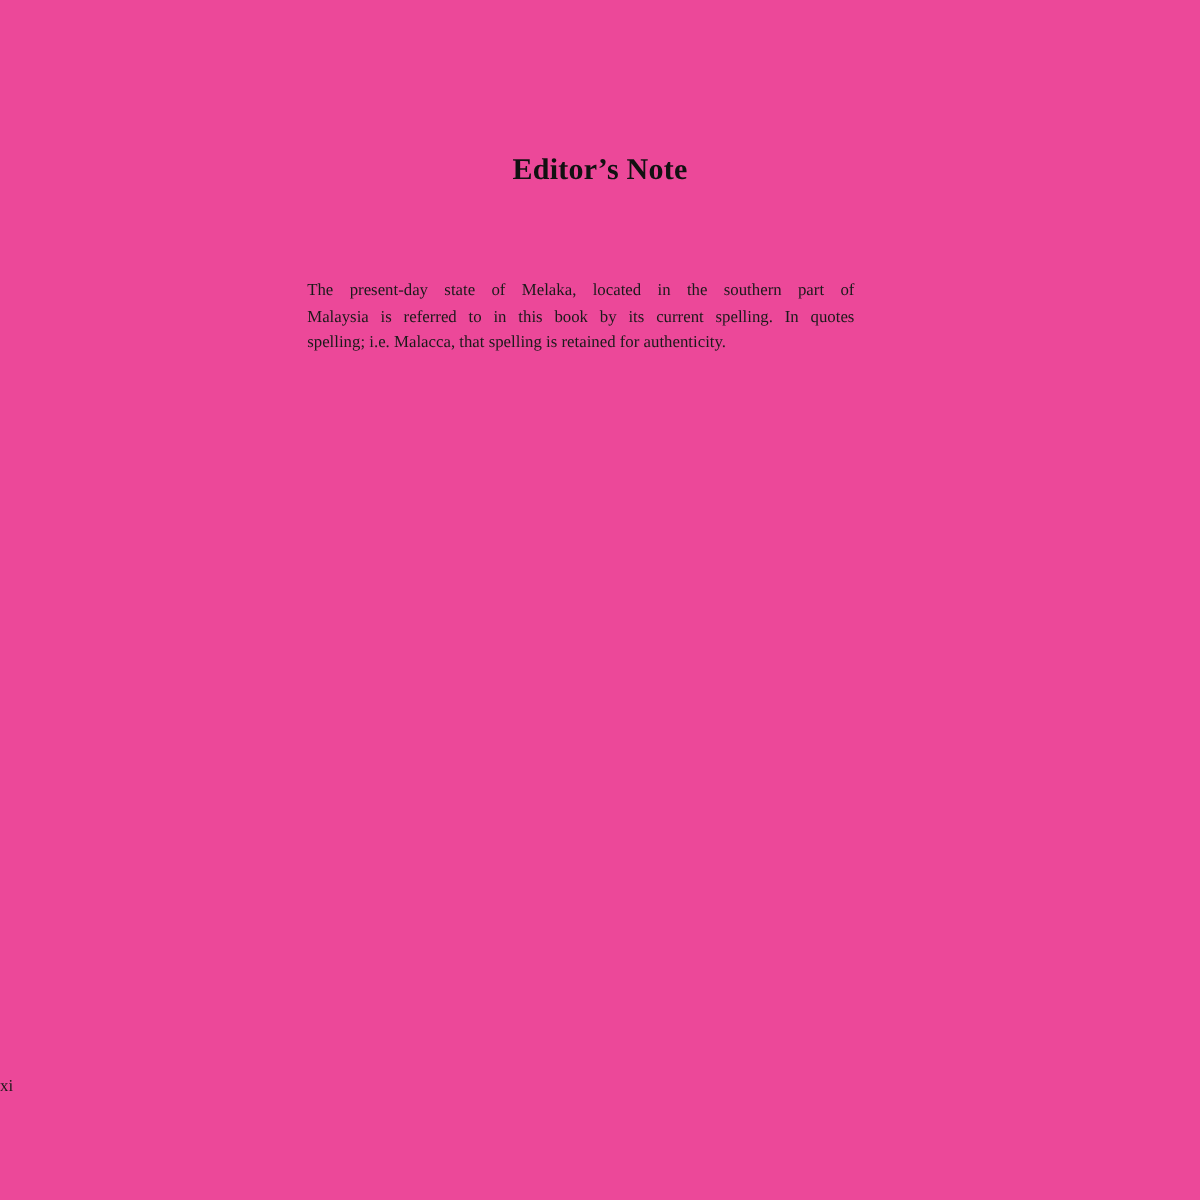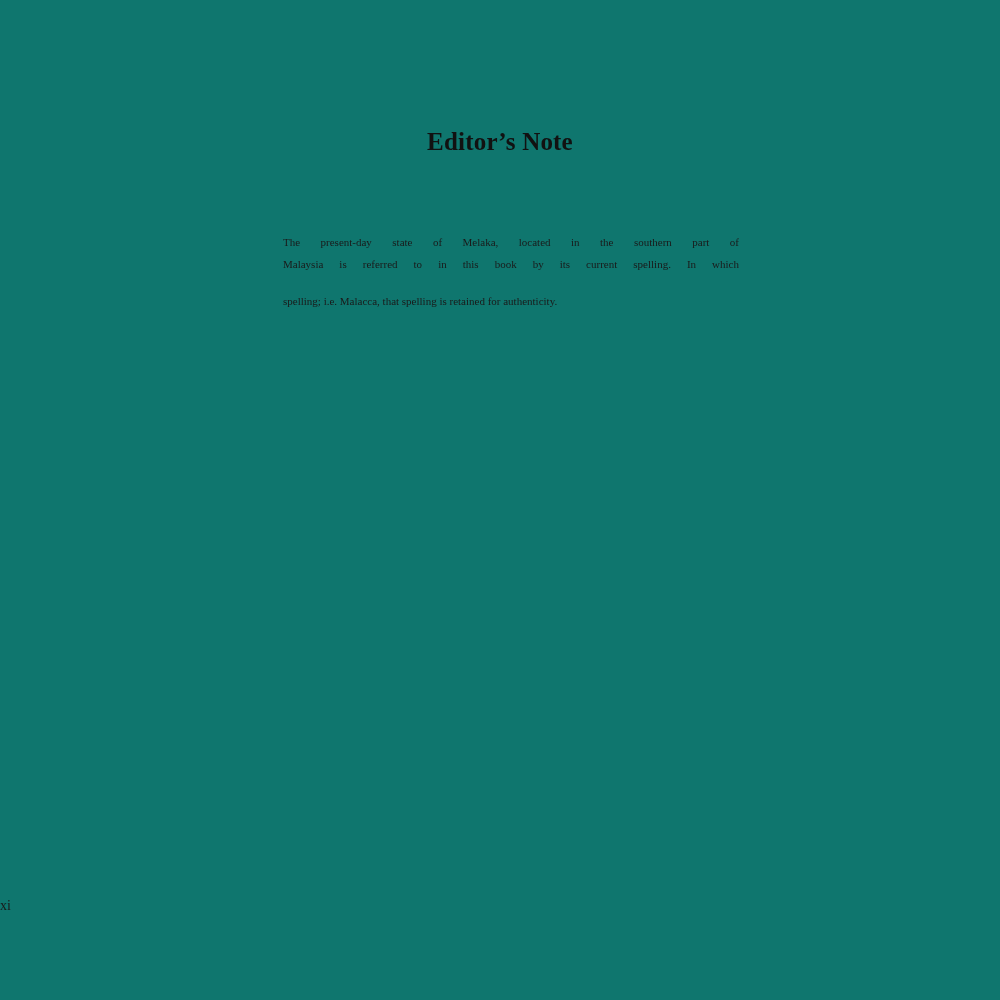--- a/index.html
+++ b/index.html
@@ -4,74 +4,73 @@
 <style>
   html, body {
     margin: 0;
     padding: 0;
     background: #ffffff;
   }
   .page {
     position: relative;
     width: 1000px;
     height: 1000px;
-    background: #0f766e;
+    background: #ec4899;
     font-family: "Liberation Serif", "DejaVu Serif", serif;
     color: #1a1a1a;
     overflow: hidden;
     text-decoration: underline;
   }
   .page-title {
     position: absolute;
     top: 128px;
     left: 0;
     width: 1000px;
     margin: 0;
     text-align: center;
     font-size: 25px;
     font-weight: 700;
     letter-spacing: 0.2px;
     color: #111111;
   }
   .body-text {
     position: absolute;
     top: 232px;
-    left: 283px;
+    left: 256px;
     width: 456px;
-    font-size: 11px;
+    font-size: 14px;
     line-height: 21.6px;
     color: #1a1a1a;
   }
   .para-line {
     text-align: justify;
     text-align-last: justify;
   }
   .para-line.last {
     text-align: left;
     text-align-last: left;
-    margin-top: 16px;
   }
   .page-number {
     position: absolute;
     top: 898px;
     left: 0;
     width: 1000px;
     text-align: left;
     font-size: 14px;
     color: #1a1a1a;
   }
 </style>
 </head>
 <body>
 
 <div class="page">
 
   <h1 class="page-title">Editor’s Note</h1>
 
   <div class="body-text">
     <div class="para-line">The present-day state of Melaka, located in the southern part of</div>
-    <div class="para-line">Malaysia is referred to in this book by its current spelling. In which</div>
+    <div class="para-line">Malaysia is referred to in this book by its current spelling. In quotes</div>
     <div class="para-line last">spelling; i.e. Malacca, that spelling is retained for authenticity.</div>
   </div>
 
   <div class="page-number">xi</div>
 
 </div>
 
 </body></html>

